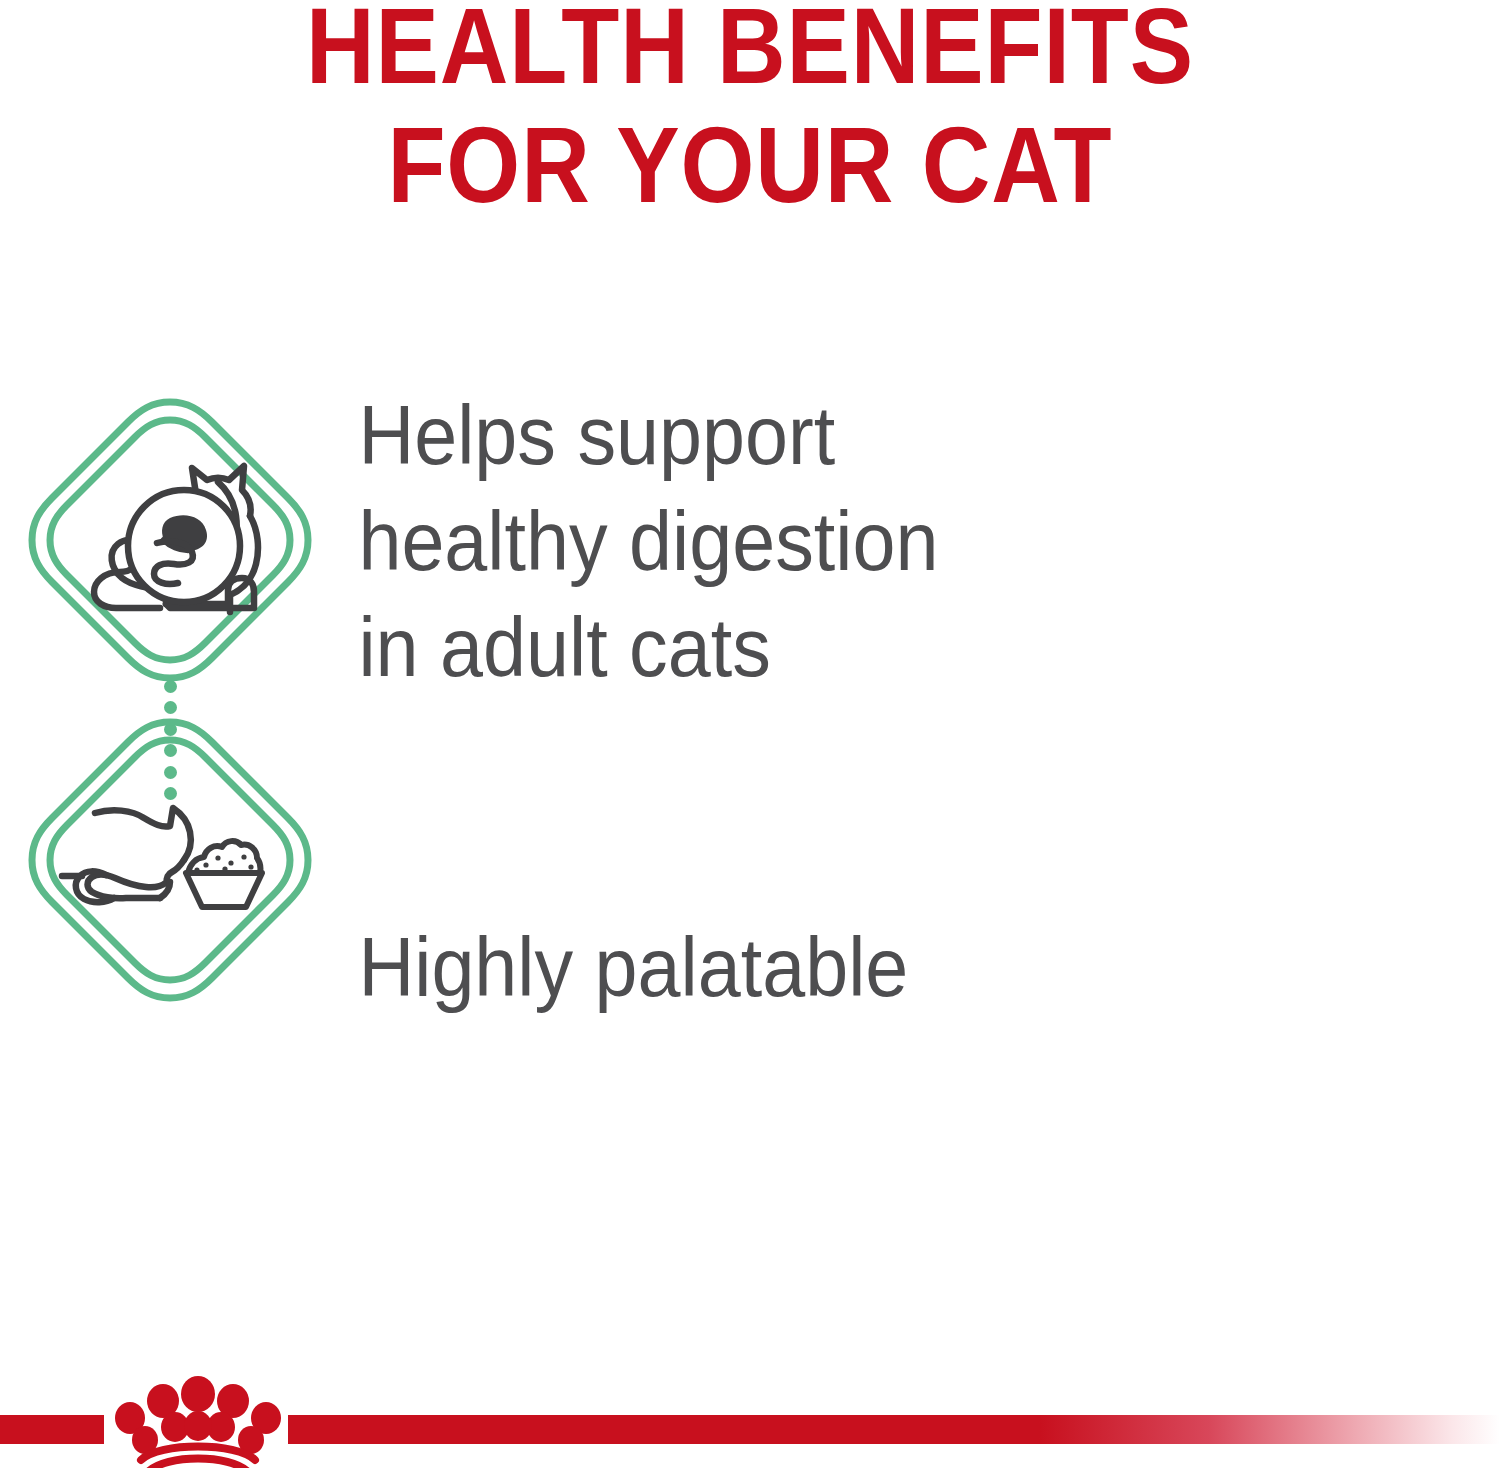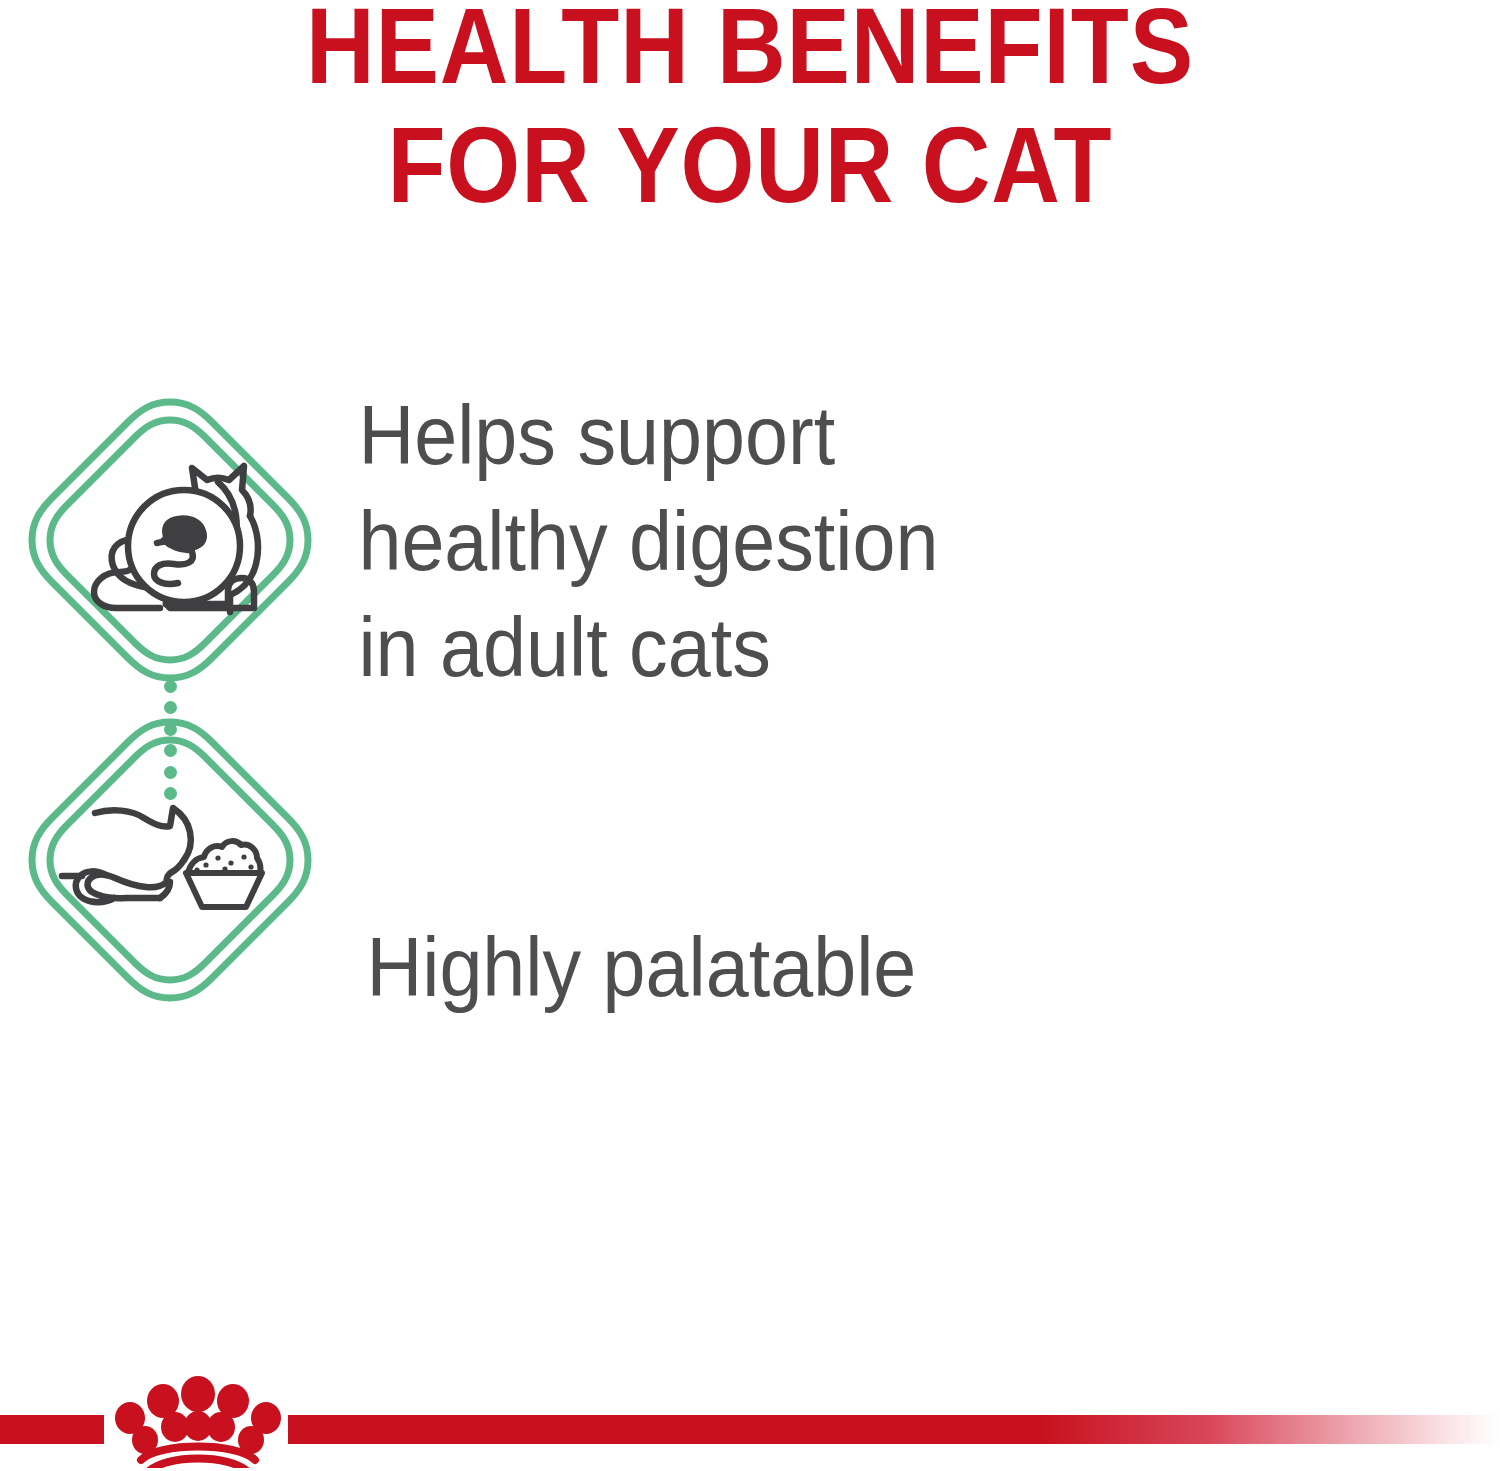--- a/index.html
+++ b/index.html
@@ -45,21 +45,20 @@
     width: 1500px;
   }
   .benefit-row {
     position: relative;
     display: flex;
     align-items: flex-end;
     height: 320px;
   }
   .benefit-row.row-2 {
     height: 320px;
-    gap: 8px;
   }
 
   .icon-cell {
     position: relative;
     width: 340px;
     min-width: 340px;
     height: 320px;
     display: flex;
     align-items: center;
     justify-content: center;

